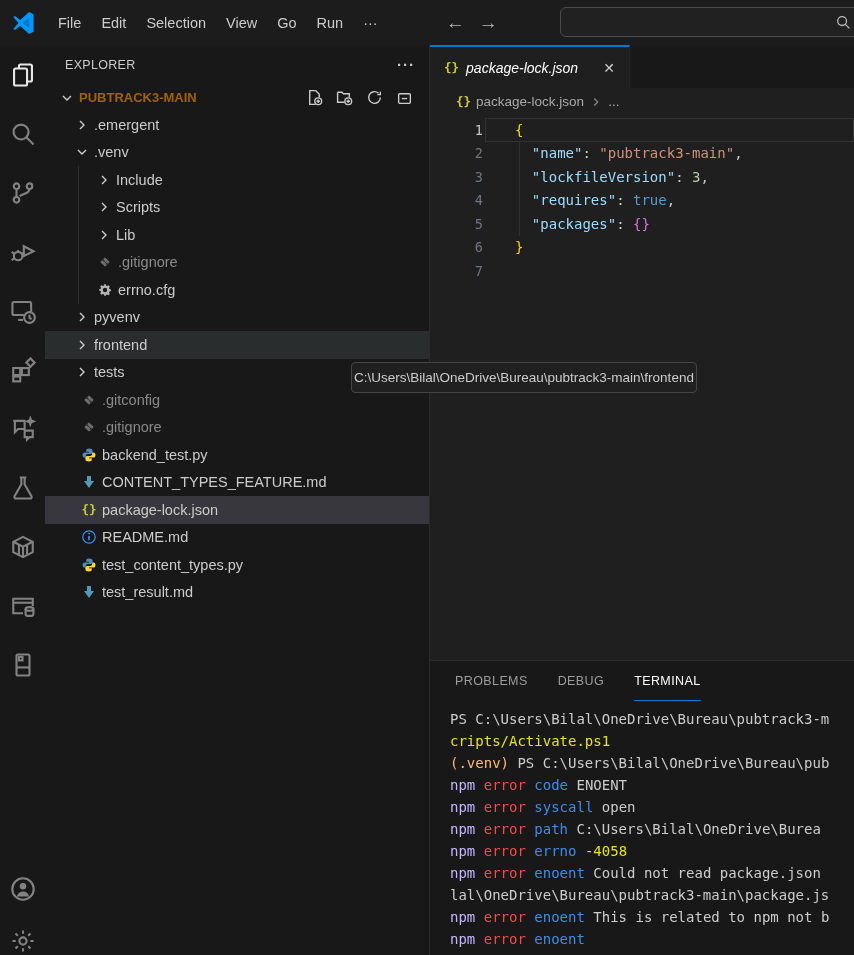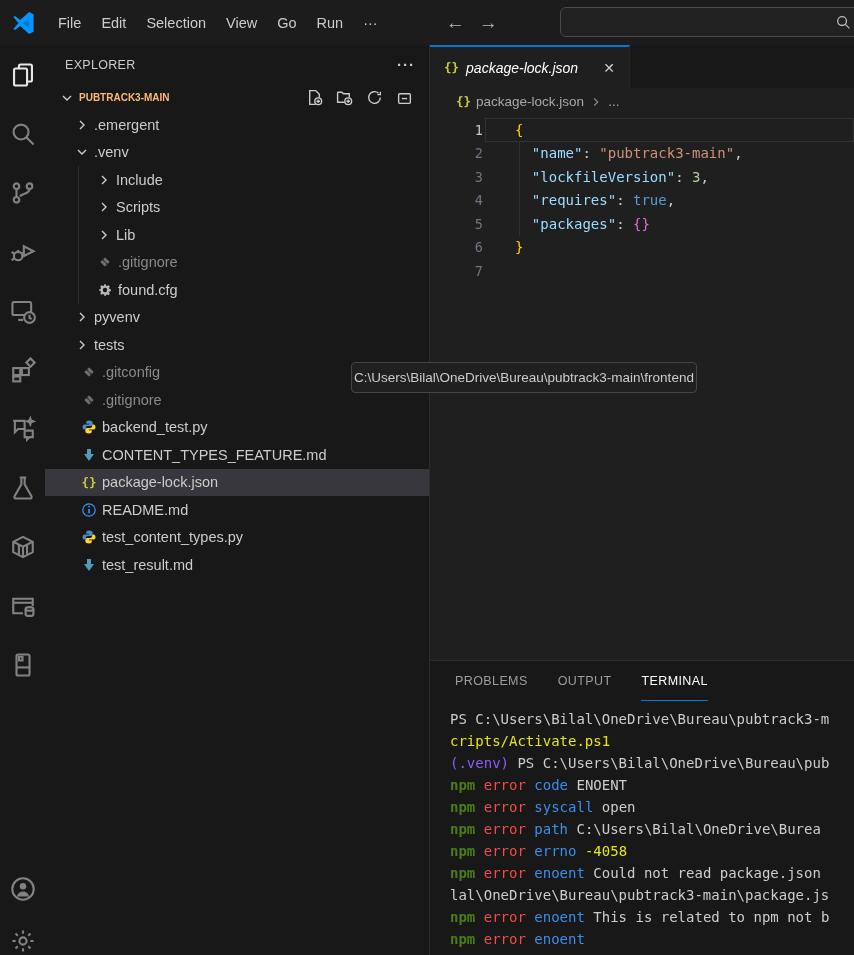--- a/index.html
+++ b/index.html
@@ -28,21 +28,21 @@
   .ab-item svg { width:26px; height:26px; }
   .ab-bottom { position:absolute; bottom:-12px; left:0; width:45px; display:flex; flex-direction:column; align-items:center; }
   .ab-bottom .ab-item { height:52px; }
 
   
   .sidebar { width:385px; background:#181818; border-right:1px solid #2b2b2b; position:relative; flex:0 0 auto; overflow:hidden; }
   .sb-header { height:39px; display:flex; align-items:center; padding:0 14px 0 20px; }
   .sb-title { font-size:12.5px; letter-spacing:.3px; color:#cccccc; }
   .sb-more { margin-left:auto; color:#cccccc; font-size:15px; font-weight:bold; letter-spacing:1px; }
   .sb-section { height:27px; display:flex; align-items:center; padding-left:14px; }
-  .sb-section .sec-name { font-size:10px; font-weight:bold; color:#fdba74; margin-left:4px; }
+  .sb-section .sec-name { font-size:13px; font-weight:bold; color:#a16207; margin-left:4px; }
   .sb-tools { margin-left:auto; display:flex; gap:13px; padding-right:16px; color:#cccccc; }
   .sb-tools svg { width:17px; height:17px; }
   .tree { }
   .trow { height:27.5px; display:flex; align-items:center; font-size:14.5px; color:#cccccc; position:relative; white-space:nowrap; }
   .trow.dim .tlabel { color:#8a8a8a; }
   .trow.sel { background:#37373d; }
   .trow.hov { background:#2a2d2e; }
   .trow .chev { width:20px; display:flex; justify-content:center; flex:0 0 auto; }
   .trow .ficon { width:22px; display:flex; justify-content:center; align-items:center; flex:0 0 auto; }
   .trow.lv1.folder { padding-left:27px; }
@@ -73,22 +73,22 @@
   .cline.guided .ctext::before { content:""; position:absolute; left:4px; top:0; bottom:0; border-left:1px solid #2f2f2f; }
   .c-key{color:#9cdcfe} .c-str{color:#ce9178} .c-num{color:#b5cea8} .c-bool{color:#569cd6}
   .c-b1{color:#ffd700} .c-b2{color:#da70d6} .c-pl{color:#cccccc}
 
   
   .panel { height:295px; background:#181818; border-top:1px solid #2b2b2b; overflow:hidden; }
   .panel-tabs { height:40px; display:flex; align-items:center; gap:30px; padding-left:25px; }
   .ptab { font-size:12.5px; letter-spacing:.4px; color:#9d9d9d; height:40px; display:flex; align-items:center; }
   .ptab.active { color:#ffffff; border-bottom:1.5px solid #0078d4; }
   .term { font-family:"DejaVu Sans Mono", monospace; font-size:14px; line-height:22px; padding:7px 0 0 20px; white-space:pre; overflow:hidden; }
-  .t-pl{color:#cccccc} .t-bold{color:#4d7c0f; font-weight:bold} .t-red{color:#f14c4c}
-  .t-blue{color:#3b8eea} .t-yellow{color:#e5e510} .t-green{color:#8b5cf6}
+  .t-pl{color:#cccccc} .t-bold{color:#c4b5fd; font-weight:normal} .t-red{color:#f14c4c}
+  .t-blue{color:#3b8eea} .t-yellow{color:#e5e510} .t-green{color:#fdba74}
 
   
   .tooltip { position:absolute; left:351px; top:362px; height:31px; background:#202021; border:1px solid #454545;
     border-radius:4px; display:flex; align-items:center; padding:0 2px; font-size:13.5px; color:#cccccc; z-index:50; white-space:nowrap; }
 </style>
 </head>
 <body>
 
 <div class="screen">
 
@@ -345,31 +345,41 @@
             <span class="tlabel">.gitignore</span>
           </div>
           <div class="trow file lv2">
             <span class="ficon">
               <span style="display: inline-flex; align-items: center;">
                 <svg viewBox="0 0 16 16" fill="#b5b5b5" width="16" height="16">
                   <path d="M8 5.8A2.2 2.2 0 1 0 8 10.2 2.2 2.2 0 0 0 8 5.8zm6 3.2-1.6.5c-.1.4-.2.7-.4 1l.8 1.5-1.3 1.3-1.5-.8c-.3.2-.6.3-1 .4L8.5 14h-1l-.5-1.6c-.4-.1-.7-.2-1-.4l-1.5.8-1.3-1.3.8-1.5c-.2-.3-.3-.6-.4-1L2 8.5v-1l1.6-.5c.1-.4.2-.7.4-1l-.8-1.5 1.3-1.3 1.5.8c.3-.2.6-.3 1-.4L7.5 2h1l.5 1.6c.4.1.7.2 1 .4l1.5-.8 1.3 1.3-.8 1.5c.2.3.3.6.4 1l1.6.5z"></path>
                 </svg>
               </span>
             </span>
-            <span class="tlabel">found.cfg</span>
+            <span class="tlabel">errno.cfg</span>
           </div>
           <div class="trow folder lv1">
             <span class="chev">
               <span style="display: inline-flex; align-items: center;">
                 <svg viewBox="0 0 16 16" fill="none" stroke="currentColor" stroke-width="1.3" width="16" height="16">
                   <path d="M6 4l4 4-4 4" stroke-width="1.4"></path>
                 </svg>
               </span>
             </span>
             <span class="tlabel">pyvenv</span>
+          </div>
+          <div class="trow folder lv1 hov">
+            <span class="chev">
+              <span style="display: inline-flex; align-items: center;">
+                <svg viewBox="0 0 16 16" fill="none" stroke="currentColor" stroke-width="1.3" width="16" height="16">
+                  <path d="M6 4l4 4-4 4" stroke-width="1.4"></path>
+                </svg>
+              </span>
+            </span>
+            <span class="tlabel">frontend</span>
           </div>
           <div class="trow folder lv1">
             <span class="chev">
               <span style="display: inline-flex; align-items: center;">
                 <svg viewBox="0 0 16 16" fill="none" stroke="currentColor" stroke-width="1.3" width="16" height="16">
                   <path d="M6 4l4 4-4 4" stroke-width="1.4"></path>
                 </svg>
               </span>
             </span>
             <span class="tlabel">tests</span>
@@ -507,21 +517,21 @@
           </div>
           <div class="cline">
             <span class="gut">7</span>
             <span class="ctext"></span>
           </div>
         </div>
 
       <div class="panel">
         <div class="panel-tabs" id="ptabs">
             <div class="ptab">PROBLEMS</div>
-            <div class="ptab">OUTPUT</div>
+            <div class="ptab">DEBUG</div>
             <div class="ptab active">TERMINAL</div>
           </div>
         <div class="term" id="term"><div class="tline"><span class="t-pl">PS C:\Users\Bilal\OneDrive\Bureau\pubtrack3-m</span></div><div class="tline"><span class="t-yellow">cripts/Activate.ps1</span></div><div class="tline"><span class="t-green">(.venv)</span><span class="t-pl"> PS C:\Users\Bilal\OneDrive\Bureau\pub</span></div><div class="tline"><span class="t-bold">npm</span><span class="t-pl"> </span><span class="t-red">error</span><span class="t-pl"> </span><span class="t-blue">code</span><span class="t-pl"> ENOENT</span></div><div class="tline"><span class="t-bold">npm</span><span class="t-pl"> </span><span class="t-red">error</span><span class="t-pl"> </span><span class="t-blue">syscall</span><span class="t-pl"> open</span></div><div class="tline"><span class="t-bold">npm</span><span class="t-pl"> </span><span class="t-red">error</span><span class="t-pl"> </span><span class="t-blue">path</span><span class="t-pl"> C:\Users\Bilal\OneDrive\Burea</span></div><div class="tline"><span class="t-bold">npm</span><span class="t-pl"> </span><span class="t-red">error</span><span class="t-pl"> </span><span class="t-blue">errno</span><span class="t-pl"> </span><span class="t-yellow">-4058</span></div><div class="tline"><span class="t-bold">npm</span><span class="t-pl"> </span><span class="t-red">error</span><span class="t-pl"> </span><span class="t-blue">enoent</span><span class="t-pl"> Could not read package.json</span></div><div class="tline"><span class="t-pl">lal\OneDrive\Bureau\pubtrack3-main\package.js</span></div><div class="tline"><span class="t-bold">npm</span><span class="t-pl"> </span><span class="t-red">error</span><span class="t-pl"> </span><span class="t-blue">enoent</span><span class="t-pl"> This is related to npm not b</span></div><div class="tline"><span class="t-bold">npm</span><span class="t-pl"> </span><span class="t-red">error</span><span class="t-pl"> </span><span class="t-blue">enoent</span></div><div class="tline"><span class="t-bold">npm</span><span class="t-pl"> </span><span class="t-red">error</span><span class="t-pl"> A complete log of this run can be found in:</span></div></div>
       </div>
     </div>
   </div>
 
   <div class="tooltip">C:\Users\Bilal\OneDrive\Bureau\pubtrack3-main\frontend</div>
 </div>
 

